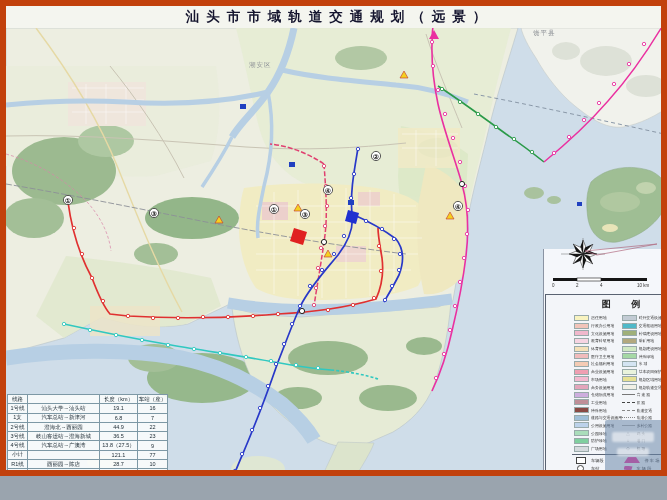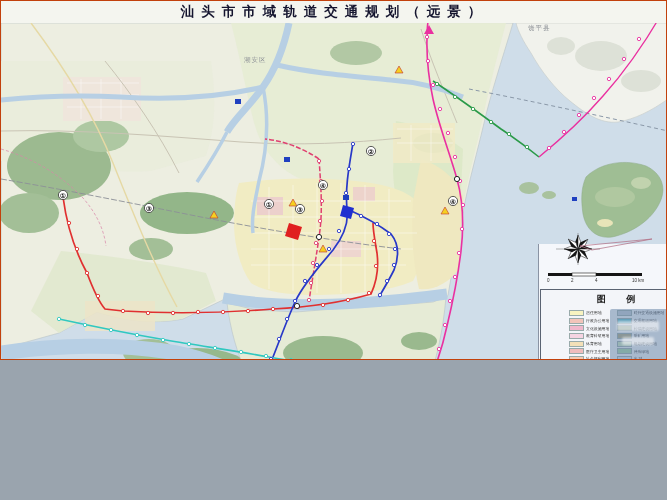--- a/index.html
+++ b/index.html
@@ -1,17 +1,17 @@
 <!DOCTYPE html>
 <html><head>
 <meta charset="utf-8">
 <style>
   html,body{margin:0;padding:0;background:#9aa4ae;}
-  #stage{position:relative;width:667px;height:360px;overflow:hidden;
-         font-family:"Liberation Sans",sans-serif;background:#cfdde9;border:1px solid #c2410c;box-sizing:border-box;}
+  #stage{position:relative;width:667px;height:476px;overflow:hidden;
+         font-family:"Liberation Sans",sans-serif;background:#cfdde9;border:6px solid #c2410c;box-sizing:border-box;}
   
   #titlebar{position:absolute;left:0;top:0;width:667px;height:22px;background:#f4f5ef;
             display:flex;align-items:center;justify-content:center;z-index:6;}
   #titlebar .t{font-family:"Liberation Serif",serif;font-weight:700;font-size:13.5px;
                letter-spacing:7px;color:#14142e;white-space:nowrap;}
   
   #mapsvg{position:absolute;left:0;top:0;z-index:1;}
   
   #panel{position:absolute;left:537px;top:243px;width:130px;height:257px;
          background:rgba(246,248,251,0.97);border-left:1px solid #8a93a3;z-index:5;}

